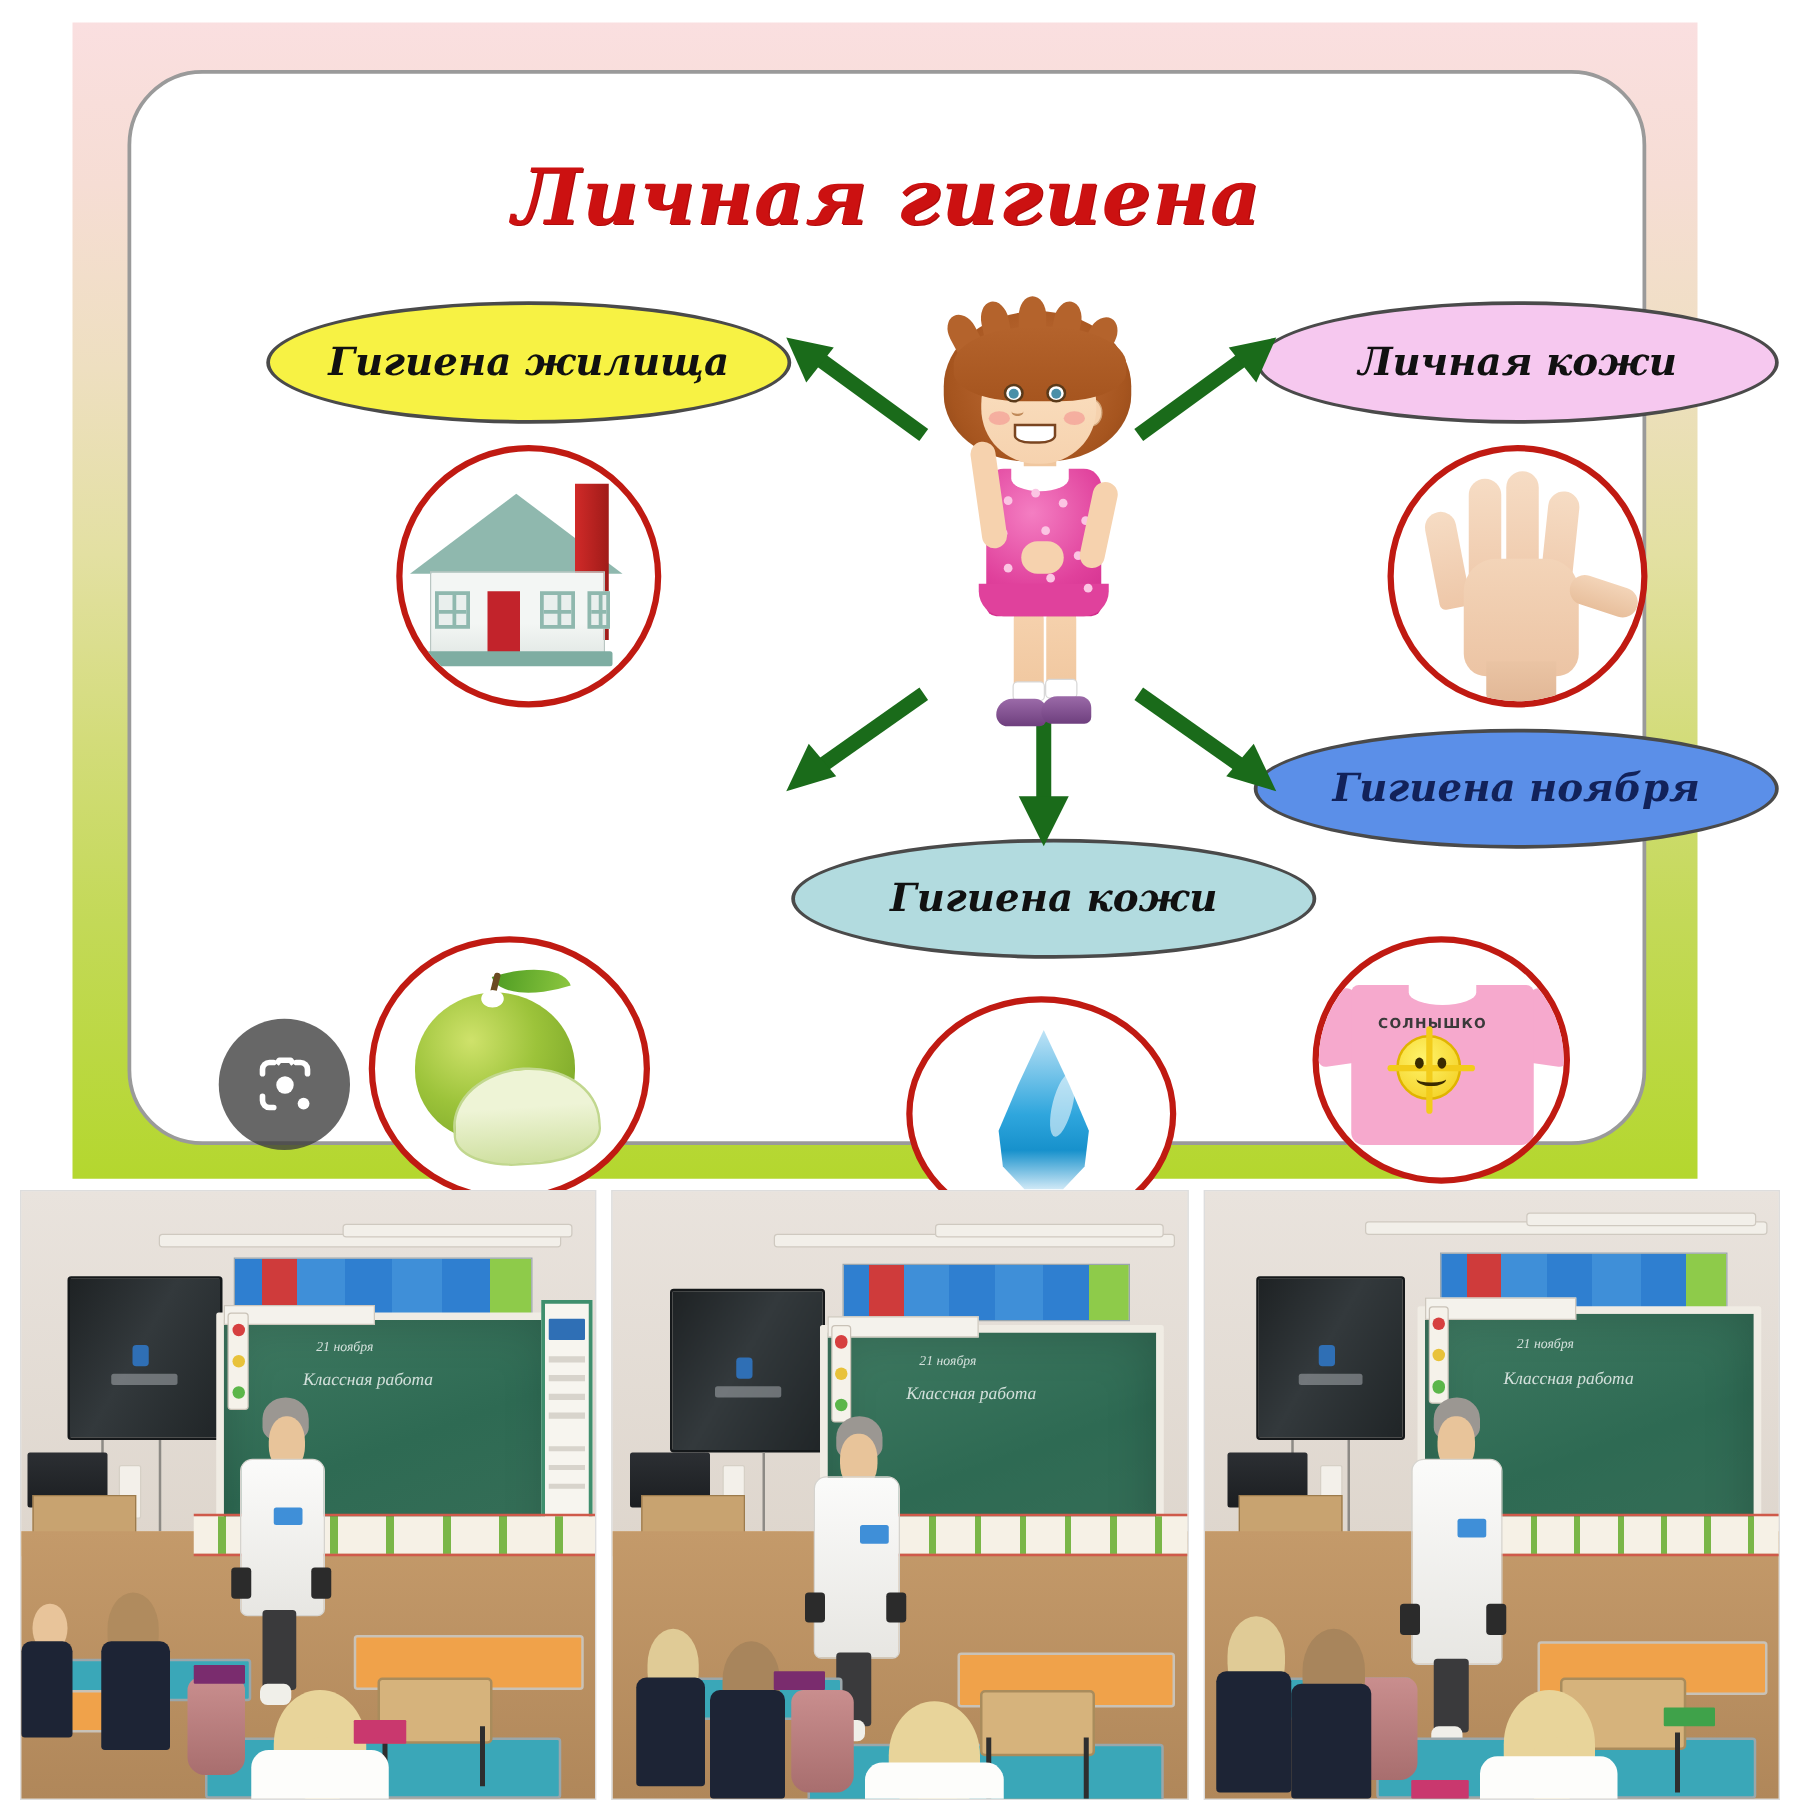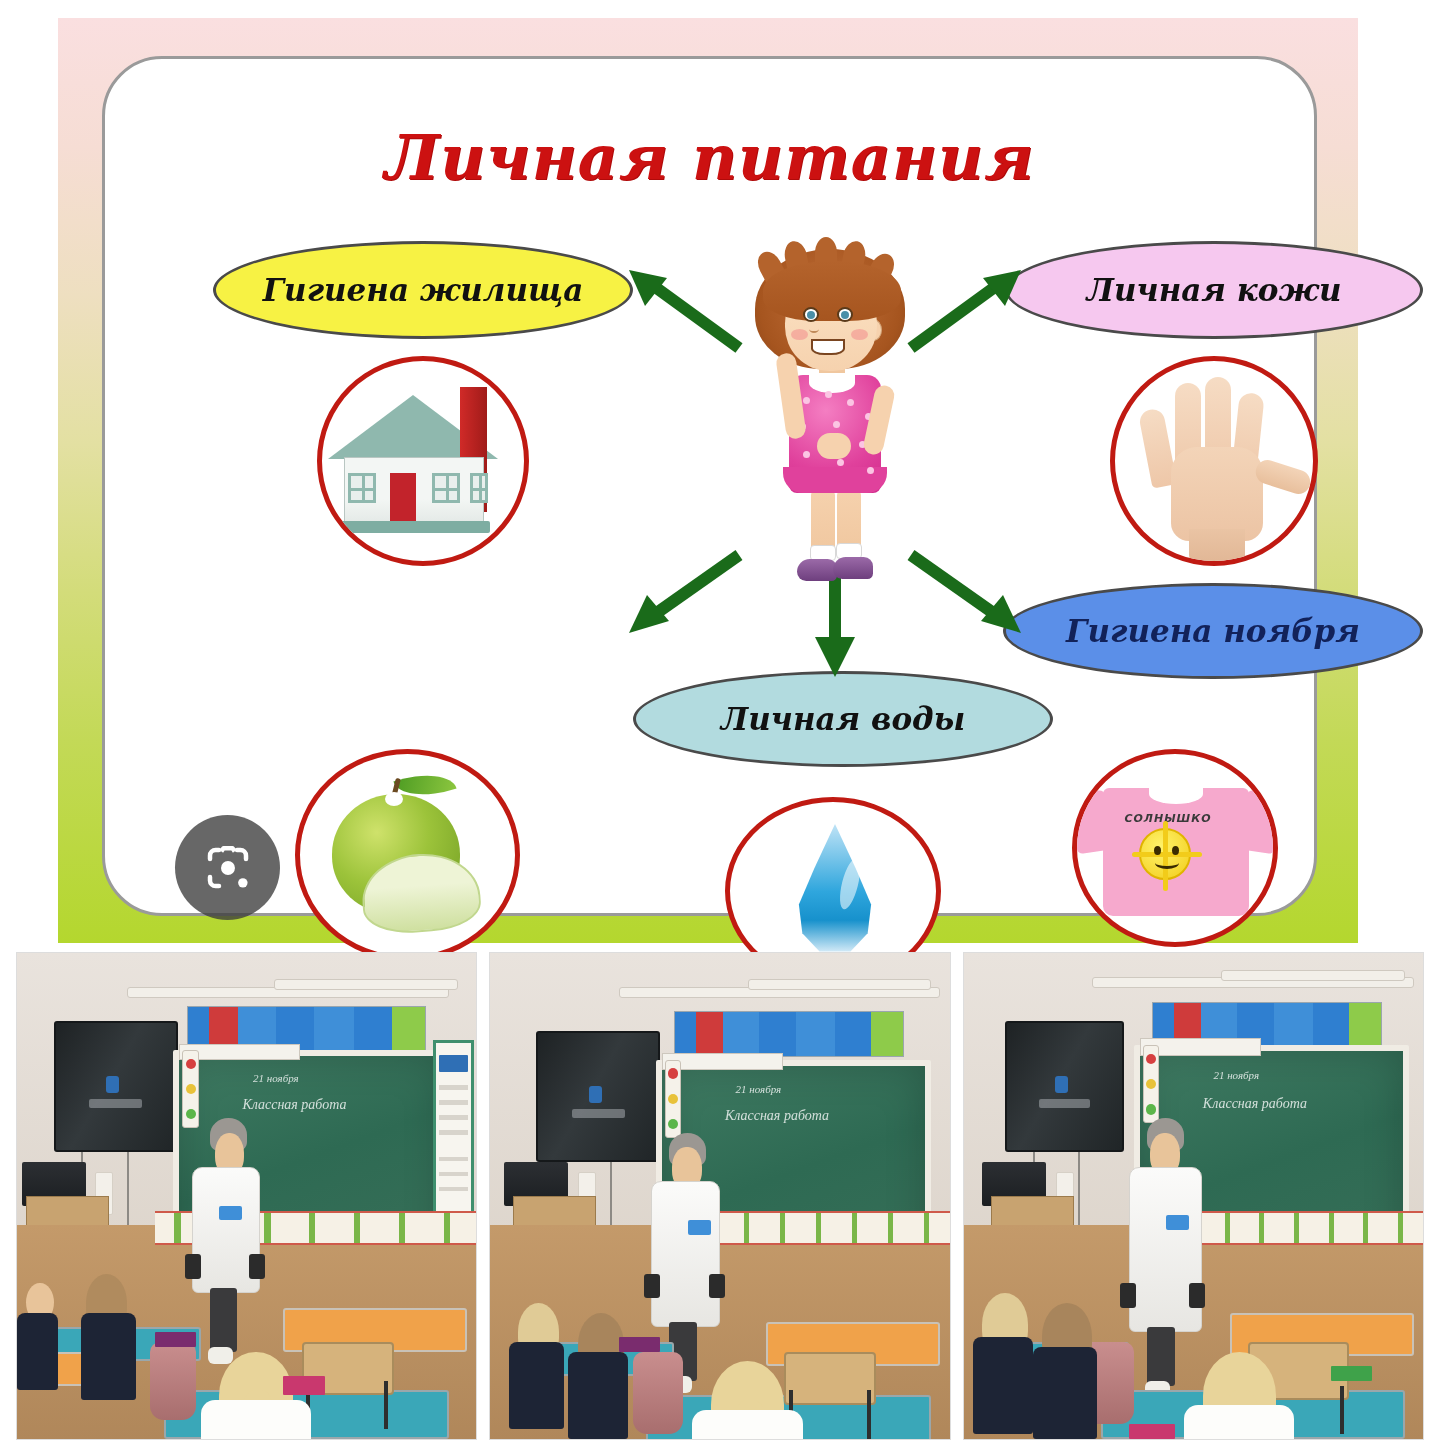--- a/index.html
+++ b/index.html
@@ -65,21 +65,21 @@
   .icon-circle {
     position:absolute;
     border:5px solid #c01a12;
     border-radius:50%;
     background:#fff;
     overflow:hidden;
   }
   #circle-house    { left:212px;  top:297px; width:212px; height:210px; }
   #circle-hand     { left:1005px; top:297px; width:208px; height:210px; }
   #circle-apple    { left:190px;  top:690px; width:225px; height:212px; }
-  #circle-shirt    { left:967px; top:690px; width:206px; height:198px;font-style:italic; }
+  #circle-shirt    { left:945px; top:690px; width:206px; height:198px; }
   #circle-water    { left:620px;  top:738px; width:216px; height:188px; }
 
   
   .house-body { position:absolute; left:22px; top:96px; width:140px; height:70px;
      background:linear-gradient(to bottom,#f3f6f4 60%,#e2e8e5 100%); border:1px solid #b9c6c2; }
   .house-base { position:absolute; left:16px; top:160px; width:152px; height:12px;
      background:#7eada2; border-radius:2px;}
   .house-roof { position:absolute; left:6px; top:34px; width:0;height:0;
      border-left:85px solid transparent; border-right:85px solid transparent;
      border-bottom:64px solid #8fb8ae; }
@@ -312,26 +312,26 @@
   .backpack { position:absolute; background:linear-gradient(to bottom,#c98e8e,#a86e6e);
      border-radius:10px 10px 14px 14px; }
   .book { position:absolute; border-radius:1px; }
 </style>
 </head>
 <body>
 
 <div id="poster-panel">
   <div id="poster-card">
 
-    <div id="poster-title">Личная питания</div>
+    <div id="poster-title">Личная гигиена</div>
 
     <div class="oval" id="oval-housing">Гигиена жилища</div>
     <div class="oval" id="oval-skin">Личная кожи</div>
     <div class="oval" id="oval-clothing">Гигиена ноября</div>
-    <div class="oval" id="oval-water">Личная воды</div>
+    <div class="oval" id="oval-water">Гигиена кожи</div>
 
     <div class="arrow" style="left:520px; top:205px;">
       <svg width="120" height="90" viewBox="0 0 120 90">
         <line x1="114" y1="84" x2="26" y2="20" stroke="#1a6b1a" stroke-width="12"></line>
         <polygon points="4,6 42,14 20,42" fill="#1a6b1a"></polygon>
       </svg>
     </div>
     <div class="arrow" style="left:800px; top:205px;">
       <svg width="120" height="90" viewBox="0 0 120 90">
         <line x1="6" y1="84" x2="94" y2="20" stroke="#1a6b1a" stroke-width="12"></line>

